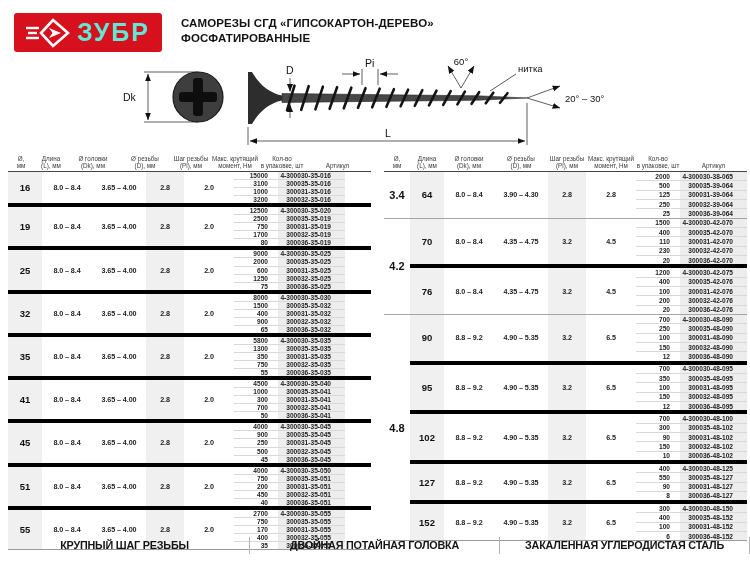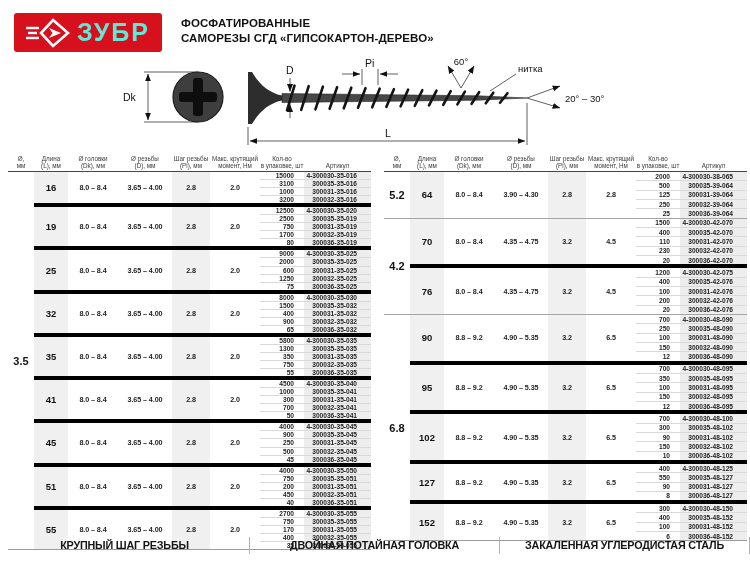--- a/index.html
+++ b/index.html
@@ -71,22 +71,22 @@
     <svg width="48" height="34" viewBox="0 0 48 34">
       <line x1="3" y1="12" x2="16" y2="12" stroke="#fff" stroke-width="2.4"></line>
       <line x1="5" y1="17" x2="14" y2="17" stroke="#fff" stroke-width="2.4"></line>
       <line x1="3" y1="22" x2="16" y2="22" stroke="#fff" stroke-width="2.4"></line>
       <polygon points="30,4 45,17 30,30 18,17" fill="none" stroke="#fff" stroke-width="2.6"></polygon>
       <polygon points="26,12 38,17 26,22 29.5,17" fill="#fff"></polygon>
     </svg>
     <span class="brand">ЗУБР</span>
   </div>
   <div id="title">
+    <div>САМОРЕЗЫ СГД «ГИПСОКАРТОН-ДЕРЕВО»</div>
     <div>ФОСФАТИРОВАННЫЕ</div>
-    <div>САМОРЕЗЫ СГД «ГИПСОКАРТОН-ДЕРЕВО»</div>
   </div>
 
   <svg id="diagram" width="510" height="95" viewBox="0 0 510 95">
     <defs>
       <marker id="ar" markerWidth="9" markerHeight="9" refX="7.4" refY="4" orient="auto" markerUnits="userSpaceOnUse">
         <path d="M0,1 L7.6,4 L0,7 Z" fill="#111"></path>
       </marker>
     </defs>
 
     <g>
@@ -180,21 +180,20 @@
         <div class="th c6">
           <div>Кол-во</div>
           <div>в упаковке, шт</div>
         </div>
         <div class="th c7">
           <div>Артикул</div>
         </div>
       </div>
       <div class="tbl-body">
         <div class="dia-group">
-          <div class="cell c0 dia">3.5</div>
           <div class="dia-rows">
             <div class="len-group">
               <div class="cell c1 len">16</div>
               <div class="cell c2 val">8.0 – 8.4</div>
               <div class="cell c3 val">3.65 – 4.00</div>
               <div class="cell c4 val">2.8</div>
               <div class="cell c5 val">2.0</div>
               <div class="packs">
                 <div class="pack-row">
                   <div class="qty c6">15000</div>
@@ -479,21 +478,21 @@
         <div class="th c6">
           <div>Кол-во</div>
           <div>в упаковке, шт</div>
         </div>
         <div class="th c7">
           <div>Артикул</div>
         </div>
       </div>
       <div class="tbl-body">
         <div class="dia-group">
-          <div class="cell c0 dia">5.2</div>
+          <div class="cell c0 dia">3.4</div>
           <div class="dia-rows">
             <div class="len-group">
               <div class="cell c1 len">64</div>
               <div class="cell c2 val">8.0 – 8.4</div>
               <div class="cell c3 val">3.90 – 4.30</div>
               <div class="cell c4 val">2.8</div>
               <div class="cell c5 val">2.8</div>
               <div class="packs">
                 <div class="pack-row">
                   <div class="qty c6">2000</div>
@@ -576,21 +575,21 @@
                 </div>
                 <div class="pack-row">
                   <div class="qty c6">20</div>
                   <div class="art c7">300036-42-076</div>
                 </div>
               </div>
             </div>
           </div>
         </div>
         <div class="dia-group">
-          <div class="cell c0 dia">6.8</div>
+          <div class="cell c0 dia">4.8</div>
           <div class="dia-rows">
             <div class="len-group">
               <div class="cell c1 len">90</div>
               <div class="cell c2 val">8.8 – 9.2</div>
               <div class="cell c3 val">4.90 – 5.35</div>
               <div class="cell c4 val">3.2</div>
               <div class="cell c5 val">6.5</div>
               <div class="packs">
                 <div class="pack-row">
                   <div class="qty c6">700</div>

